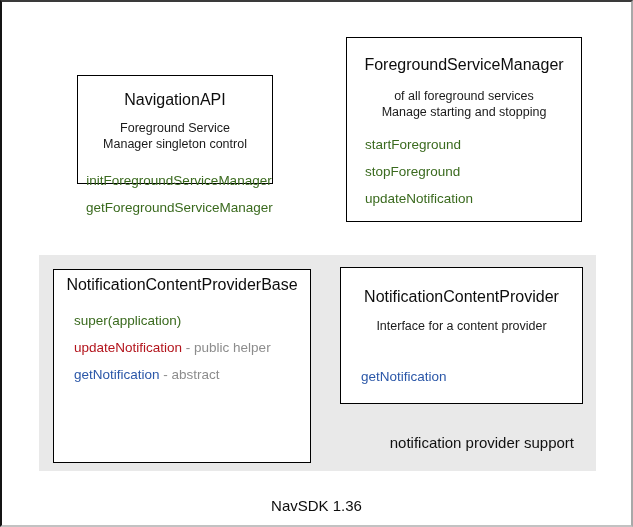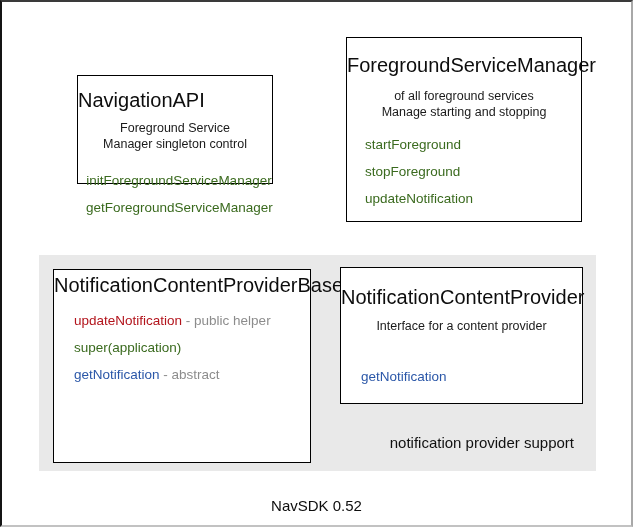--- a/index.html
+++ b/index.html
@@ -34,22 +34,22 @@
     white-space: nowrap;
   }
 
   .class-box {
     position: absolute;
     background: #ffffff;
     border: 1px solid #000000;
     box-sizing: border-box;
   }
   .box-title {
-    text-align: left;
-    font-size: 20px;
+    text-align: center;
+    font-size: 16px;
     line-height: 22px;
     white-space: nowrap;
     color: #0d0d0d;
   }
   .box-subtitle {
     text-align: center;
     font-size: 12.5px;
     line-height: 16px;
     color: #1a1a1a;
   }
@@ -142,38 +142,38 @@
       <div class="method-row">
         <span class="method-green">updateNotification</span>
       </div>
     </div>
   </div>
 
   <div class="class-box" id="box-notification-content-provider-base">
     <div class="box-title">NotificationContentProviderBase</div>
     <div class="methods">
       <div class="method-row">
-        <span class="method-red">updateNotification</span><span class="annotation"> - public helper</span>
+        <span class="method-green">super(application)</span>
       </div>
       <div class="method-row">
-        <span class="method-green">super(application)</span>
+        <span class="method-red">updateNotification</span><span class="annotation"> - public helper</span>
       </div>
       <div class="method-row">
         <span class="method-blue">getNotification</span><span class="annotation"> - abstract</span>
       </div>
     </div>
   </div>
 
   <div class="class-box" id="box-notification-content-provider">
     <div class="box-title">NotificationContentProvider</div>
     <div class="box-subtitle">
       <div class="subtitle-line">Interface for a content provider</div>
     </div>
     <div class="methods">
       <div class="method-row">
         <span class="method-blue">getNotification</span>
       </div>
     </div>
   </div>
 
-  <div class="footer">NavSDK 0.52</div>
+  <div class="footer">NavSDK 1.36</div>
 
 </div>
 
 </body></html>

